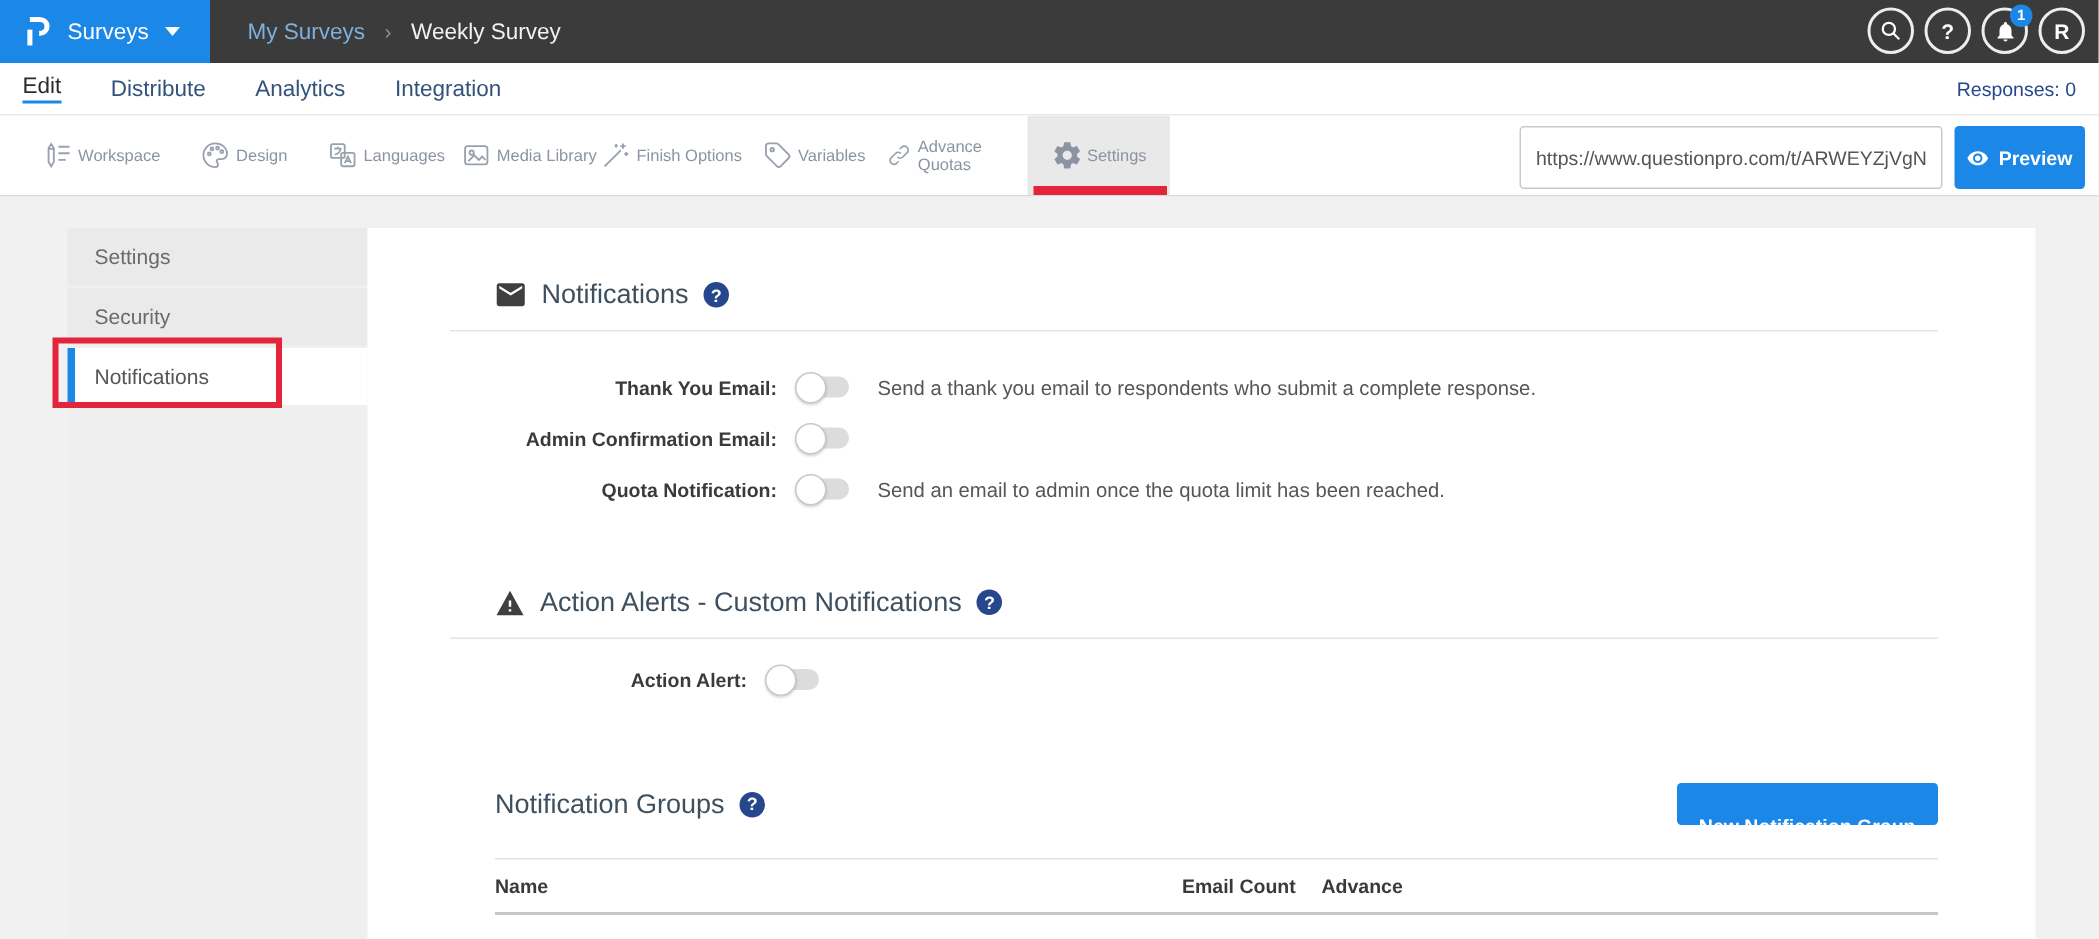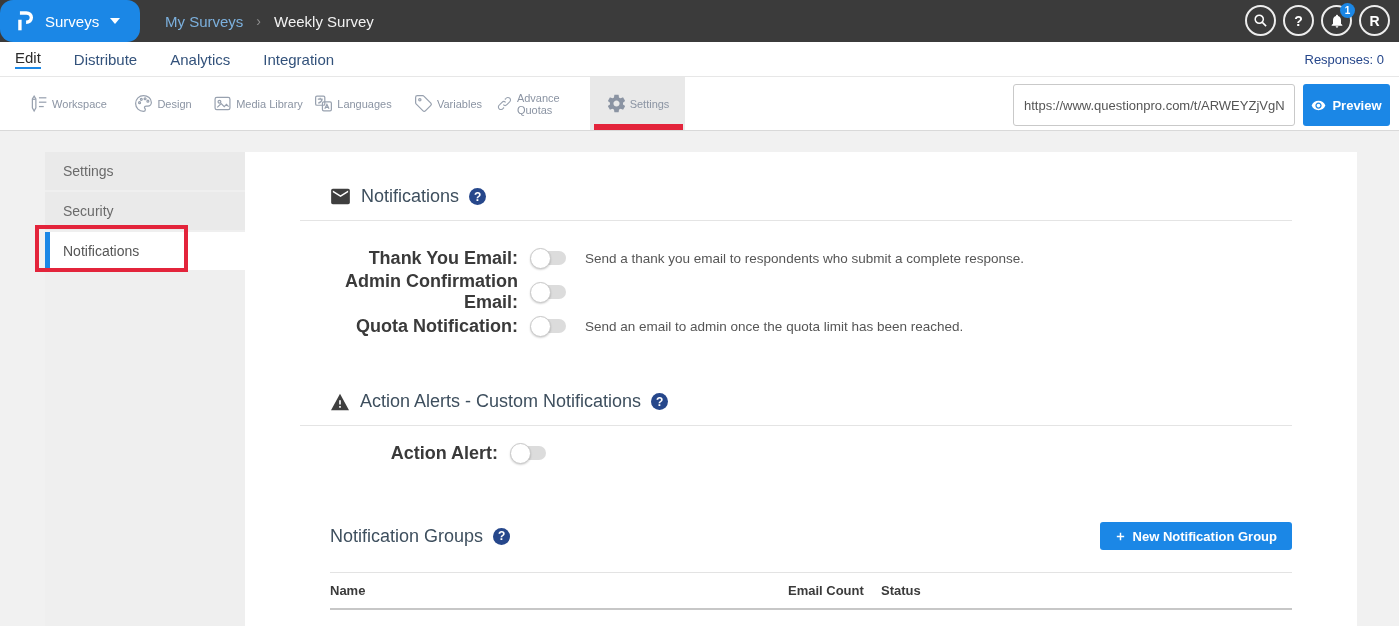--- a/index.html
+++ b/index.html
@@ -3,21 +3,21 @@
 <meta charset="utf-8">
 <style>
   * { margin:0; padding:0; box-sizing:border-box; }
   html,body { width:1399px; height:626px; overflow:hidden;
     font-family:"Liberation Sans", sans-serif; background:#f1f1f1; }
 
   
   .topbar { position:absolute; left:0; top:0; width:1399px; height:42px;
     background:#3b3b3b; display:flex; align-items:center; }
   .brand { width:140px; height:42px; background:#1b87e6; display:flex;
-    align-items:center; padding-left:14px; gap:9px; cursor:pointer; flex:none;border-radius:13px; }
+    align-items:center; padding-left:14px; gap:9px; cursor:pointer; flex:none; }
   .brand-text { color:#fff; font-size:15px; }
   .caret-down { width:0; height:0; border-left:5px solid transparent;
     border-right:5px solid transparent; border-top:6px solid #fff; margin-left:2px; }
   .breadcrumb { display:flex; margin-left:25px; gap:13px; font-size:15px; }
   .crumb-parent { color:#7cb0dd; cursor:pointer; }
   .crumb-sep { color:#8f8f8f; font-size:14px; }
   .crumb-current { color:#f2f2f2; }
   .top-icons { position:absolute; right:9px; top:5px; display:flex; gap:7px; }
   .circle-btn { width:31px; height:31px; border:2px solid #ededed; border-radius:50%;
     display:flex; align-items:center; justify-content:center; color:#fff;
@@ -68,34 +68,34 @@
     background:#fff; padding:0 65px 0 55px; }
   .sec-head { display:flex; align-items:center; gap:10px; margin-left:30px;
     font-size:18px; color:#3e4f5e; }
   .sec-head svg { flex:none; }
   .help-circle { width:17px; height:17px; border-radius:50%; background:#26478b;
     color:#fff; font-size:12px; font-weight:bold; display:flex; align-items:center;
     justify-content:center; cursor:pointer; flex:none; }
   .rule { border:none; border-top:1px solid #e4e4e4; margin-top:13px; }
 
   .toggle-row { display:flex; align-items:center; height:34px; }
-  .toggle-label { width:218px; text-align:right; font-size:18px; font-weight:bold;
+  .toggle-label { width:218px; text-align:right; font-size:13px; font-weight:bold;
     color:#3a3a3a; flex:none; }
   .switch { margin-left:15px; width:33px; height:14px; background:#dcdcdc;
     border-radius:8px; position:relative; cursor:pointer; flex:none; }
   .switch::after { content:""; position:absolute; left:-3px; top:-3.5px; width:19px;
     height:19px; background:#fff; border:1px solid #c8c8c8; border-radius:50%;
     box-shadow:0 1px 2px rgba(0,0,0,.18); }
   .toggle-desc { margin-left:19px; font-size:13.5px; color:#565656; }
 
   .groups-head { display:flex; margin-left:30px; margin-top:52px; }
   .new-group-btn { margin-left:auto; background:#1b87e6; border:none; border-radius:3px;
     color:#fff; font-size:13px; font-weight:bold; height:15px; padding:14px 15px;
     display:flex; align-items:center; gap:7px; cursor:pointer;
-    font-family:"Liberation Sans", sans-serif; }
+    font-family:"Liberation Sans", sans-serif;flex-direction:column; }
 
   .ngroup-table { margin:22px 0 0 30px; }
   .tbl-head { display:flex; border-top:1px solid #e3e3e3; border-bottom:2px solid #c7c7c7;
     padding:10px 0; font-size:13px; font-weight:bold; color:#3a3a3a; }
   .col-name { width:458px; }
   .col-email { width:93px; }
   .col-status { flex:1; }
   .tbl-empty { padding:13px 0; font-size:13px; font-style:italic; color:#6e6e6e; }
 </style>
 </head>
@@ -161,34 +161,43 @@
       <path d="M12 3a9 9 0 100 18c1.3 0 2.1-.9 2.1-2 0-.5-.2-.9-.5-1.3-.3-.4-.5-.8-.5-1.2 0-1 .8-1.6 1.9-1.6h2c2.2 0 4-1.8 4-4C21 6.3 16.9 3 12 3z"></path>
       <circle cx="7.5" cy="11" r="1.1"></circle>
         <circle cx="9.5" cy="7.2" r="1.1"></circle>
         <circle cx="13.8" cy="6.6" r="1.1"></circle>
         <circle cx="17" cy="9.3" r="1.1"></circle>
     </svg>
     <span>Design</span>
   </div>
   <div class="tool">
     <svg viewBox="0 0 24 24">
-      <rect x="3.5" y="5" width="17" height="14" rx="2"></rect>
-      <circle cx="8.5" cy="10" r="1.6"></circle>
-      <path d="M6 16.5l4.5-4.5 3.5 3.5 2.5-2.5 2.5 2.5"></path>
-    </svg>
-    <span>Media Library</span>
-  </div>
-  <div class="tool">
-    <svg viewBox="0 0 24 24">
       <rect x="3" y="3.5" width="10.5" height="10.5" rx="1.5"></rect>
       <path d="M5.5 7h5.5M8.2 5.5V7M6 11.5c2.2-.4 4-2 4.5-4.5"></path>
       <rect x="10.8" y="10.2" width="10.2" height="10.2" rx="1.5"></rect>
       <path d="M13.5 18l2.4-5 2.4 5M14.3 16.5h3.2"></path>
     </svg>
     <span>Languages</span>
+  </div>
+  <div class="tool">
+    <svg viewBox="0 0 24 24">
+      <rect x="3.5" y="5" width="17" height="14" rx="2"></rect>
+      <circle cx="8.5" cy="10" r="1.6"></circle>
+      <path d="M6 16.5l4.5-4.5 3.5 3.5 2.5-2.5 2.5 2.5"></path>
+    </svg>
+    <span>Media Library</span>
+  </div>
+  <div class="tool">
+    <svg viewBox="0 0 24 24">
+      <path d="M3.5 20.5L13.5 10.5M13.5 10.5l2.3-2.3"></path>
+      <path d="M17.5 3v4M15.5 5h4"></path>
+      <path d="M20 9.5v3M18.5 11h3"></path>
+      <path d="M11.5 4l1.6 1.6M13.1 4L11.5 5.6"></path>
+    </svg>
+    <span>Finish Options</span>
   </div>
   <div class="tool">
     <svg viewBox="0 0 24 24">
       <path d="M20.4 11.6l-8-8A1.8 1.8 0 0011.1 3H5a2 2 0 00-2 2v6.1c0 .5.2 1 .5 1.3l8 8a1.8 1.8 0 002.6 0l6.3-6.3a1.8 1.8 0 000-2.5z"></path>
       <circle cx="7.8" cy="7.8" r="1.3"></circle>
     </svg>
     <span>Variables</span>
   </div>
   <div class="tool">
     <svg viewBox="0 0 24 24">
@@ -274,19 +283,19 @@
           <path d="M12 4v16M4 12h16" stroke="#fff" stroke-width="3.2"></path>
         </svg>
         <span>New Notification Group</span>
       </button>
     </div>
 
     <div class="ngroup-table">
       <div class="tbl-head">
         <span class="col-name">Name</span>
         <span class="col-email">Email Count</span>
-        <span class="col-status">Status</span>
+        <span class="col-status">Advance</span>
       </div>
       <div class="tbl-empty">No data to display...</div>
     </div>
 
   </div>
 </div>
 
 </body></html>

